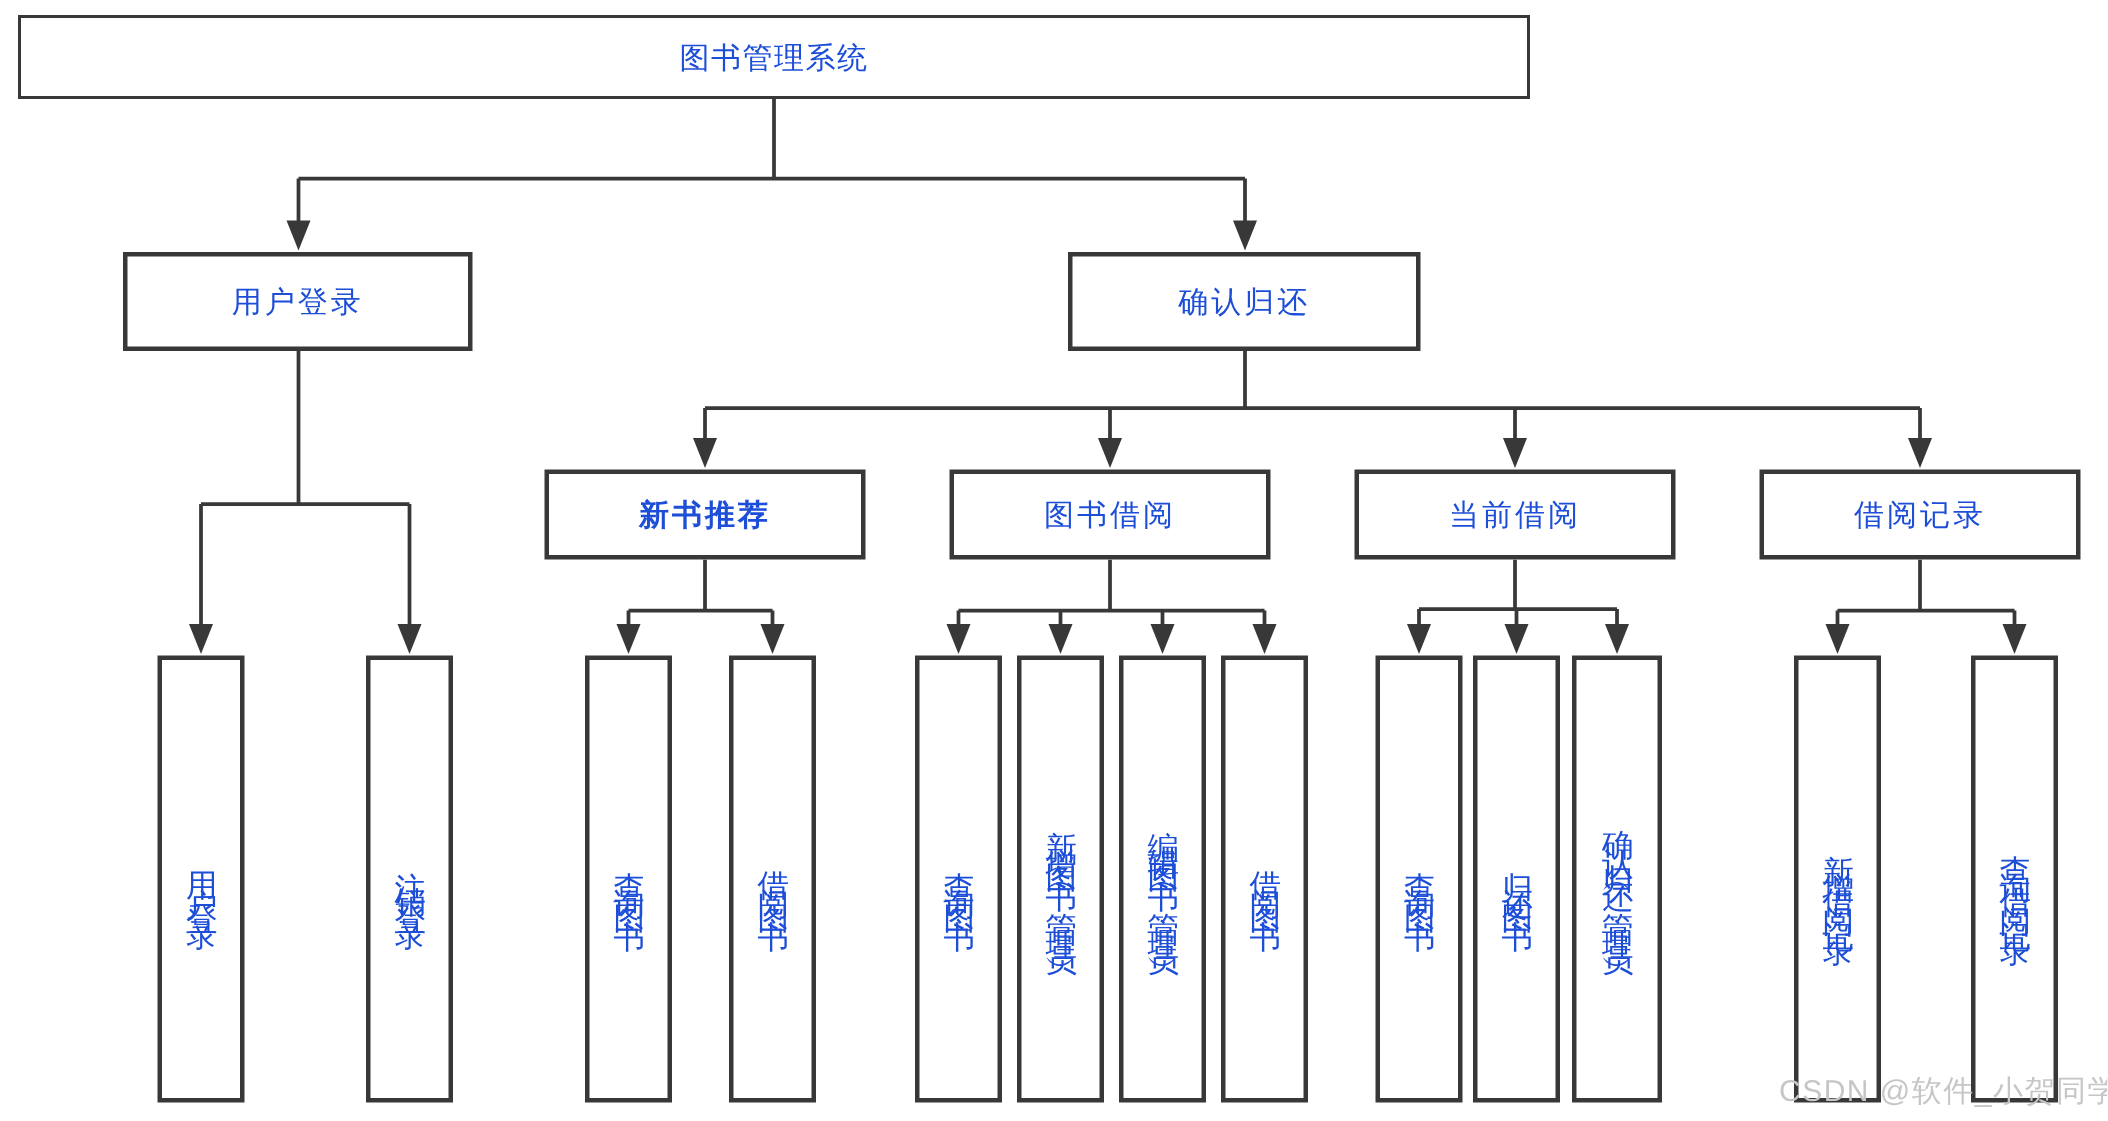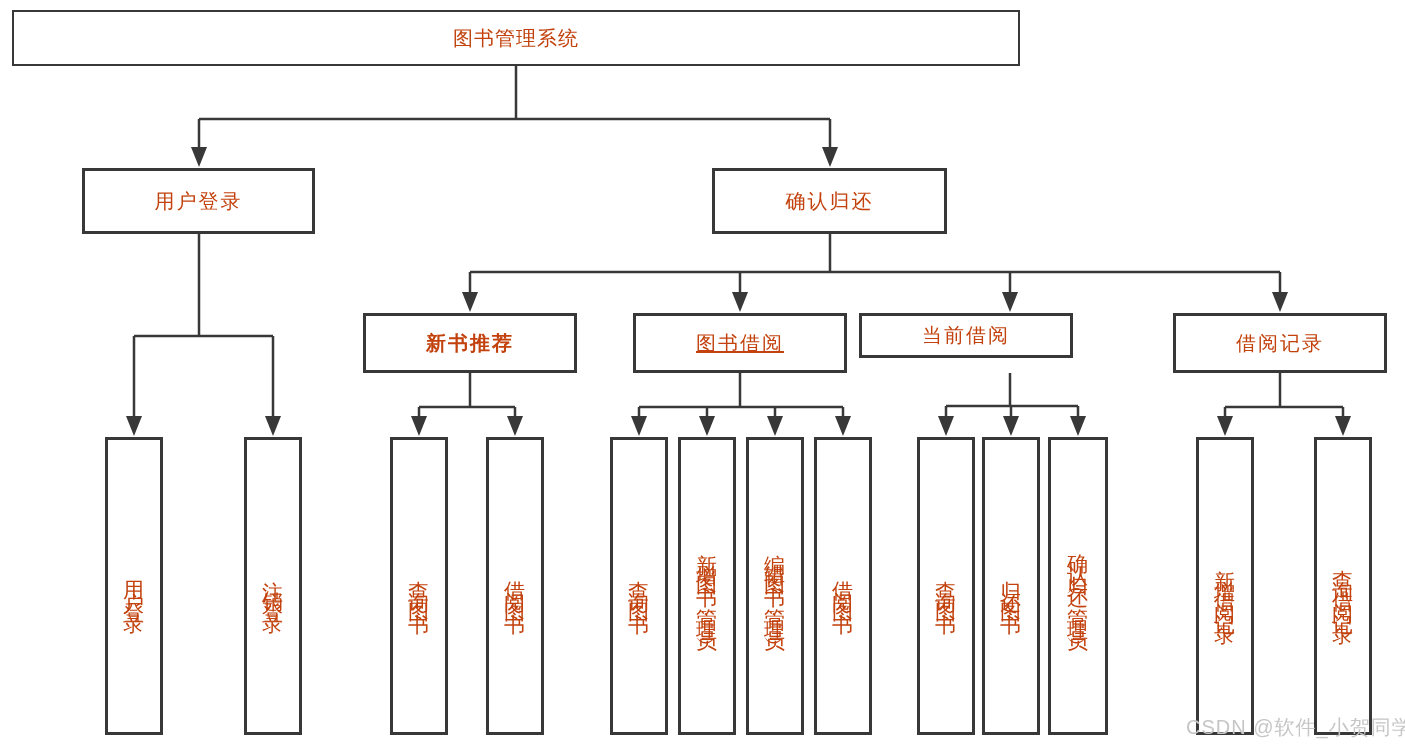--- a/index.html
+++ b/index.html
@@ -10,21 +10,21 @@
     font-family:"Liberation Sans",sans-serif;
     overflow:hidden;
   }
   #wires{position:absolute;left:0;top:0;width:1405px;height:747px;}
   .box{
     position:absolute;
     background:#ffffff;
     border:3px solid #383838;
     box-sizing:border-box;
     display:flex;align-items:center;justify-content:center;
-    color:#c2410c;
+    color:#1d4ed8;
   }
   .root{border-width:2px;font-size:20px;letter-spacing:1px;}
   .h2{font-size:20px;letter-spacing:2px;}
   .h3{font-size:20px;letter-spacing:2px;}
   .vlabel{
     writing-mode:vertical-rl;
     text-orientation:mixed;
     font-size:21px;
     letter-spacing:11px;
     line-height:1;
@@ -91,24 +91,24 @@
   <div class="box h2" style="left:82px;top:168px;width:233px;height:66px;">
     <span>用户登录</span>
   </div>
   <div class="box h2" style="left:712px;top:168px;width:235px;height:66px;">
     <span>确认归还</span>
   </div>
 
   <div class="box h3" style="left:363px;top:313px;width:214px;height:60px;font-weight:bold;">
     <span>新书推荐</span>
   </div>
-  <div class="box h3" style="left:633px;top:313px;width:214px;height:60px;text-decoration:underline;">
+  <div class="box h3" style="left:633px;top:313px;width:214px;height:60px;">
     <span>图书借阅</span>
   </div>
-  <div class="box h3" style="left:859px;top:313px;width:214px;height:45px;">
+  <div class="box h3" style="left:903px;top:313px;width:214px;height:60px;">
     <span>当前借阅</span>
   </div>
   <div class="box h3" style="left:1173px;top:313px;width:214px;height:60px;">
     <span>借阅记录</span>
   </div>
 
   <div class="box" style="left:105px;top:437px;width:58px;height:298px;">
     <span class="vlabel">用户登录</span>
   </div>
   <div class="box" style="left:244px;top:437px;width:58px;height:298px;">

